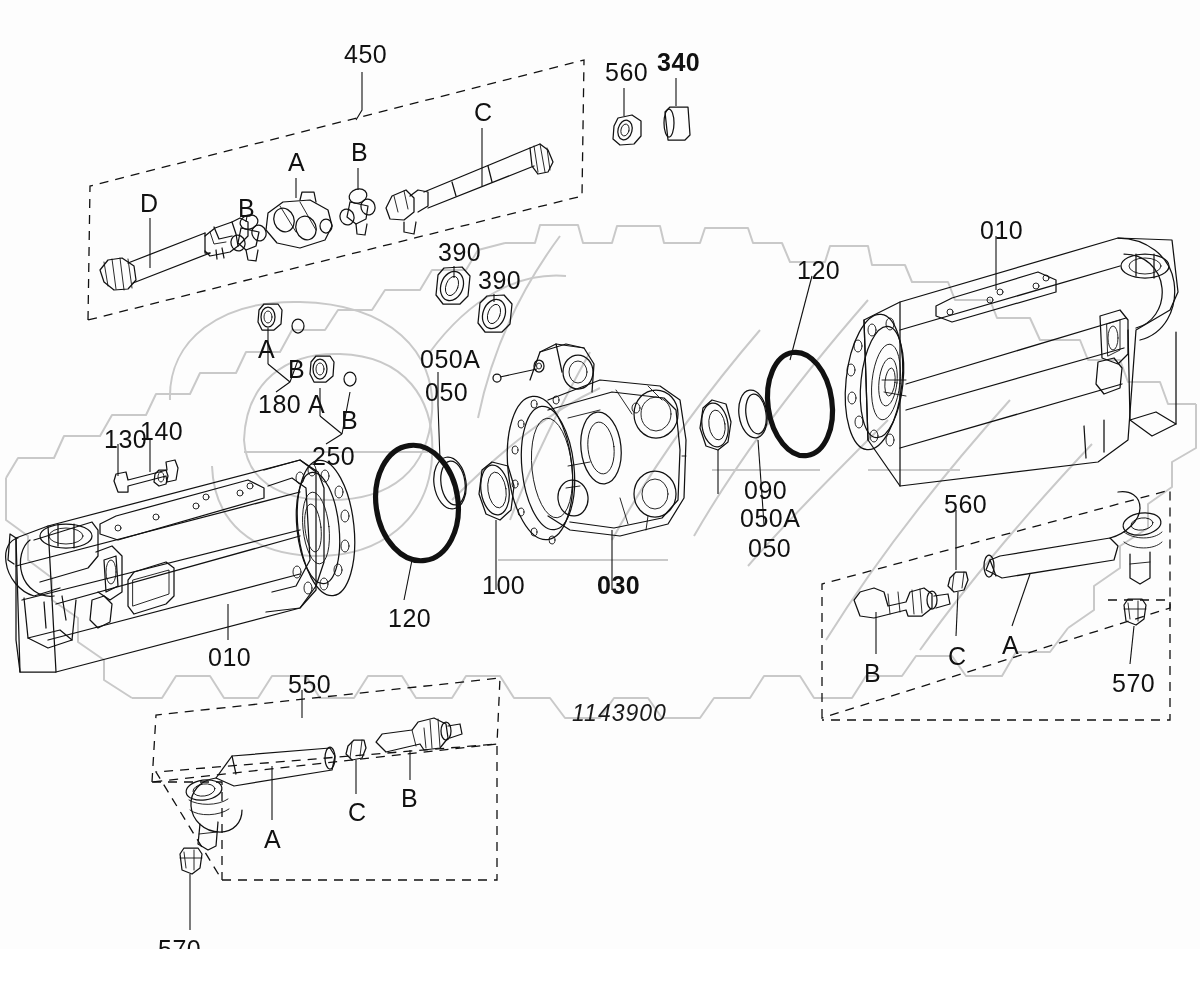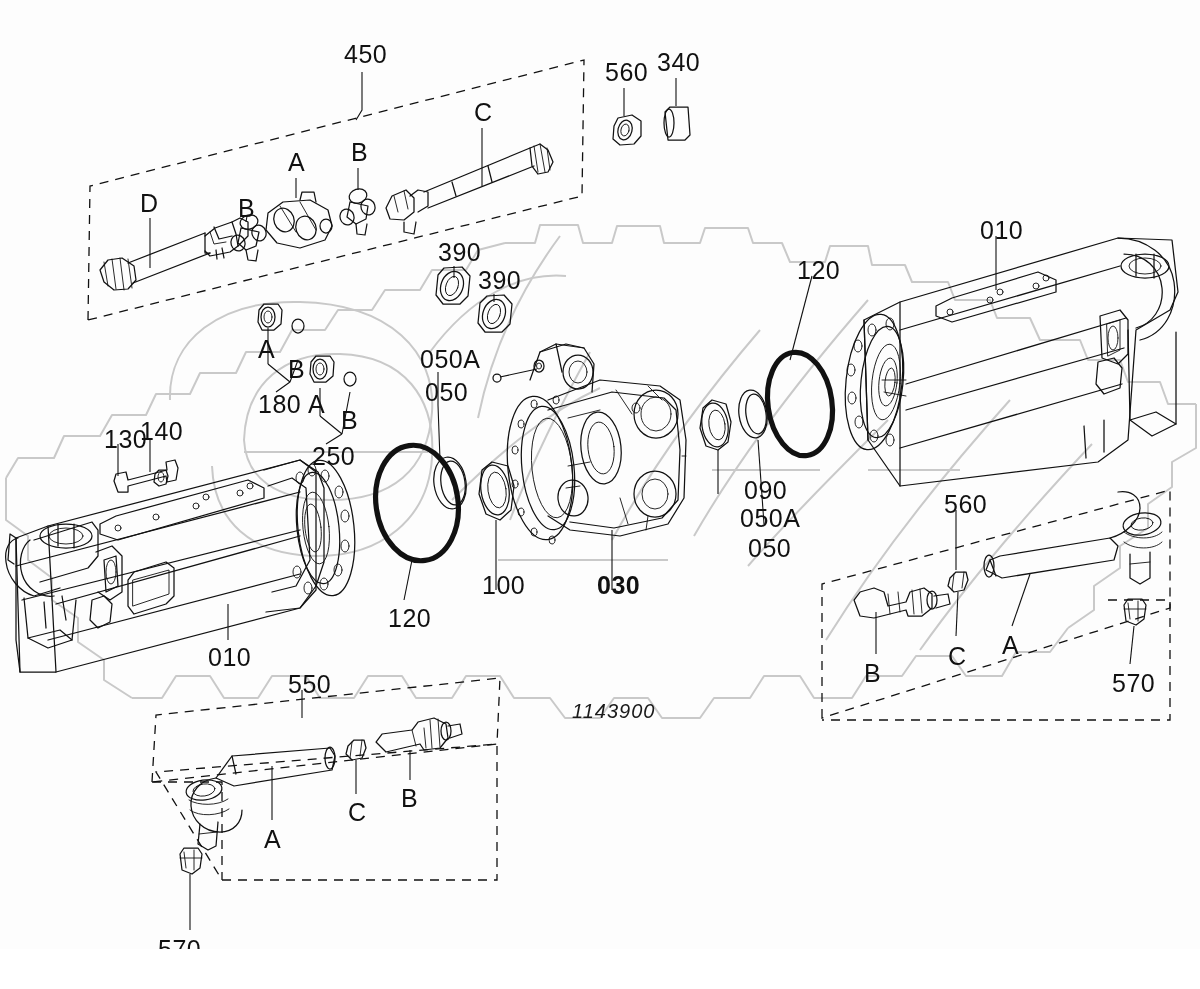--- a/index.html
+++ b/index.html
@@ -4,21 +4,21 @@
 <title>Parts Diagram</title>
 <style>
   html,body{margin:0;padding:0;background:#fff;}
   body{font-family:"Liberation Sans", sans-serif;}
   #sheet{position:relative;width:1200px;height:949px;background:#fdfdfd;overflow:hidden;}
   #sheet svg{position:absolute;left:0;top:0;}
   .lbl{position:absolute;font-family:"Liberation Sans", sans-serif;color:#111;
        white-space:nowrap;line-height:1;letter-spacing:.5px;}
   .num{font-size:25px;}
   .sub{font-size:25px;}
-  .dwg{position:absolute;font-size:20px;font-style:italic;color:#1a1a1a;
+  .dwg{position:absolute;font-size:23px;font-style:italic;color:#1a1a1a;
        font-family:"Liberation Sans", sans-serif;letter-spacing:1px;}
 </style>
 </head>
 <body>
 
 <div id="sheet">
 
   <svg width="1200" height="989" viewBox="0 0 1200 989">
     <defs>
       <style>
@@ -460,21 +460,21 @@
       </g>
 
       <text class="dwg-svg" x="572" y="724" font-size="25" font-style="italic" font-family="Liberation Sans, sans-serif" fill="#1a1a1a" style="display:none">1143900</text>
 
     </g>
   </svg>
 
   <div id="labels">
       <div class="lbl num" style="left: 344px; top: 42px;">450</div>
       <div class="lbl num" style="left: 605px; top: 60px;">560</div>
-      <div class="lbl num" style="left: 657px; top: 50px;">340</div>
+      <div class="lbl num" style="left: 657px; top: 50px; font-weight: bold;">340</div>
       <div class="lbl sub" style="left: 474px; top: 100px;">C</div>
       <div class="lbl sub" style="left: 351px; top: 140px;">B</div>
       <div class="lbl sub" style="left: 288px; top: 150px;">A</div>
       <div class="lbl sub" style="left: 238px; top: 196px;">B</div>
       <div class="lbl sub" style="left: 140px; top: 191px;">D</div>
       <div class="lbl num" style="left: 980px; top: 218px;">010</div>
       <div class="lbl num" style="left: 438px; top: 240px;">390</div>
       <div class="lbl num" style="left: 478px; top: 268px;">390</div>
       <div class="lbl num" style="left: 797px; top: 258px;">120</div>
       <div class="lbl sub" style="left: 258px; top: 337px;">A</div>

